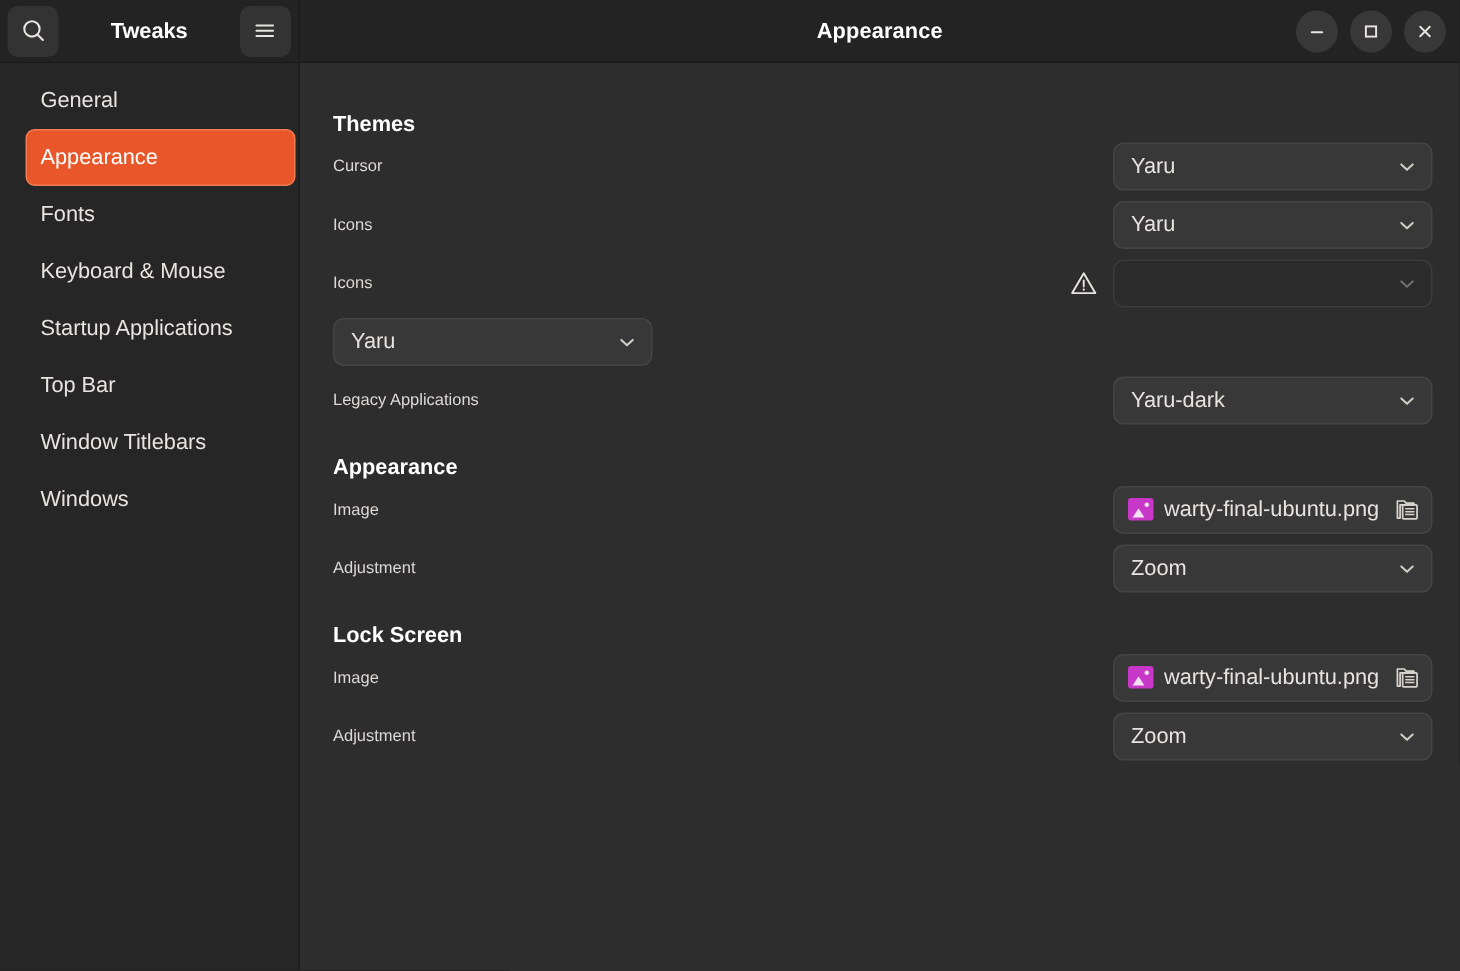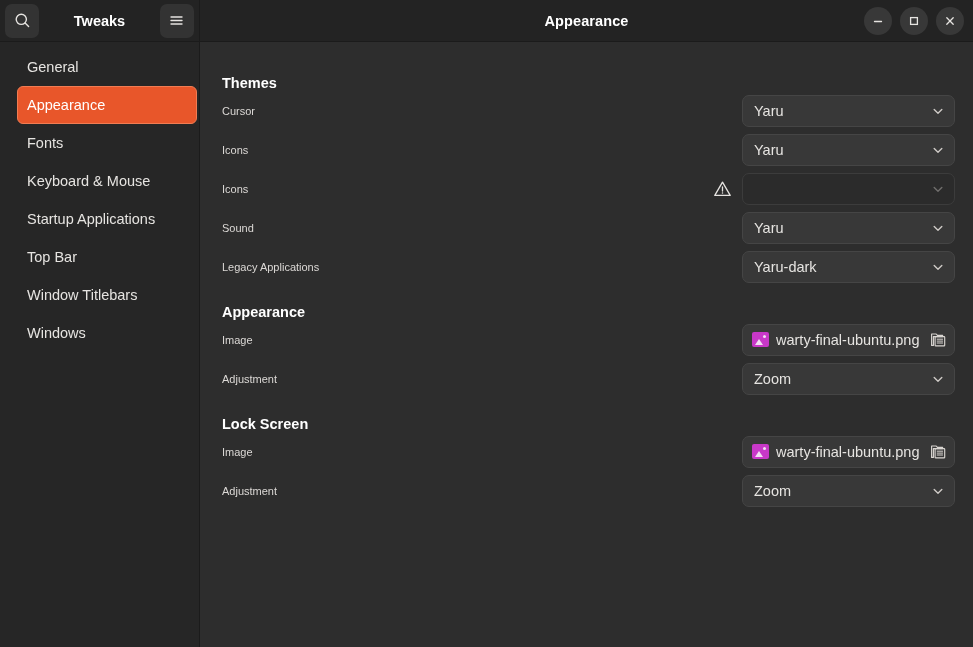--- a/index.html
+++ b/index.html
@@ -364,21 +364,20 @@
               </svg>
               <div class="dropdown disabled">
                 <span class="dd-value"></span>
                 <svg width="14" height="14" viewBox="0 0 14 14" class="chev">
                   <path d="M3.2 5.6 L7 9.2 L10.8 5.6" fill="none" stroke="#cfcbc7" stroke-width="1.4" stroke-linecap="round" stroke-linejoin="round"></path>
                 </svg>
               </div>
             </div>
           </div>
           <div class="row">
-            <div class="row-label">Sound</div>
             <div class="row-control">
               <div class="dropdown">
                 <span class="dd-value">Yaru</span>
                 <svg width="14" height="14" viewBox="0 0 14 14" class="chev">
                   <path d="M3.2 5.6 L7 9.2 L10.8 5.6" fill="none" stroke="#cfcbc7" stroke-width="1.4" stroke-linecap="round" stroke-linejoin="round"></path>
                 </svg>
               </div>
             </div>
           </div>
           <div class="row">

